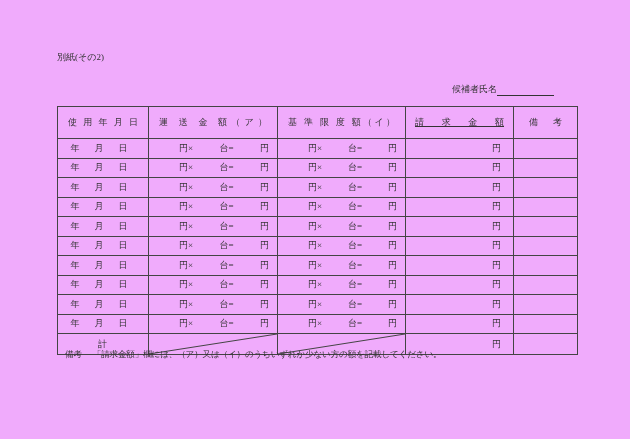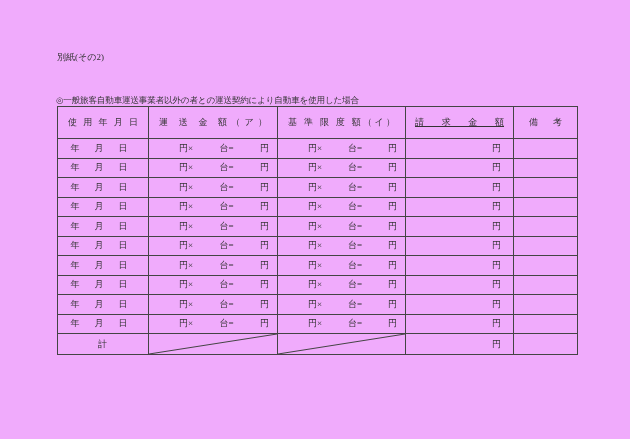--- a/index.html
+++ b/index.html
@@ -50,22 +50,22 @@
   .note-label { margin-right:11px; }
 </style>
 </head>
 <body>
 
 <div class="page">
 
   <div class="sheet-label">別紙(その2)</div>
 
 
-
-  <div class="case-heading">◎一般旅客自動車運送事業者以外の者との運送契約により自動車を使用した場合</div>
+  <div class="candidate"><span>候補者氏名</span><span class="blank-underline"></span></div>
+
 
   <table class="claim-table">
     <colgroup>
       <col style="width:91px">
         <col style="width:129px">
         <col style="width:128px">
         <col style="width:108px">
         <col style="width:64px">
     </colgroup>
     <thead>
@@ -290,14 +290,15 @@
           <svg viewBox="0 0 100 100" preserveAspectRatio="none">
               <line x1="0" y1="100" x2="100" y2="0" stroke="#444" stroke-width="1" vector-effect="non-scaling-stroke"></line>
             </svg>
         </td>
         <td class="yen-cell">円</td>
         <td></td>
       </tr>
     </tbody>
   </table>
 
+  <div class="footer-note"><span class="note-label">備考</span><span>「請求金額」欄には、（ア）又は（イ）のうちいずれか少ない方の額を記載してください。</span></div>
 
 </div>
 
 </body></html>

